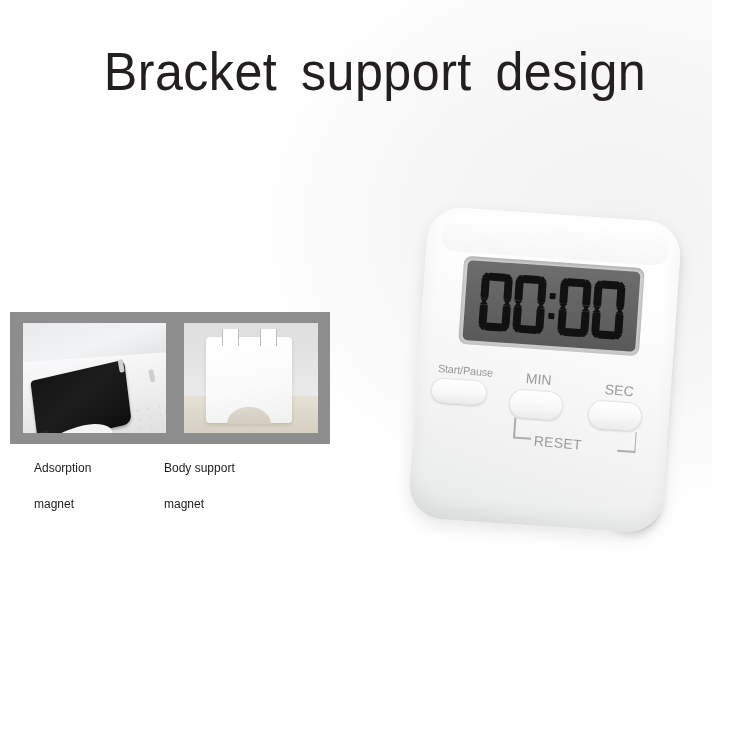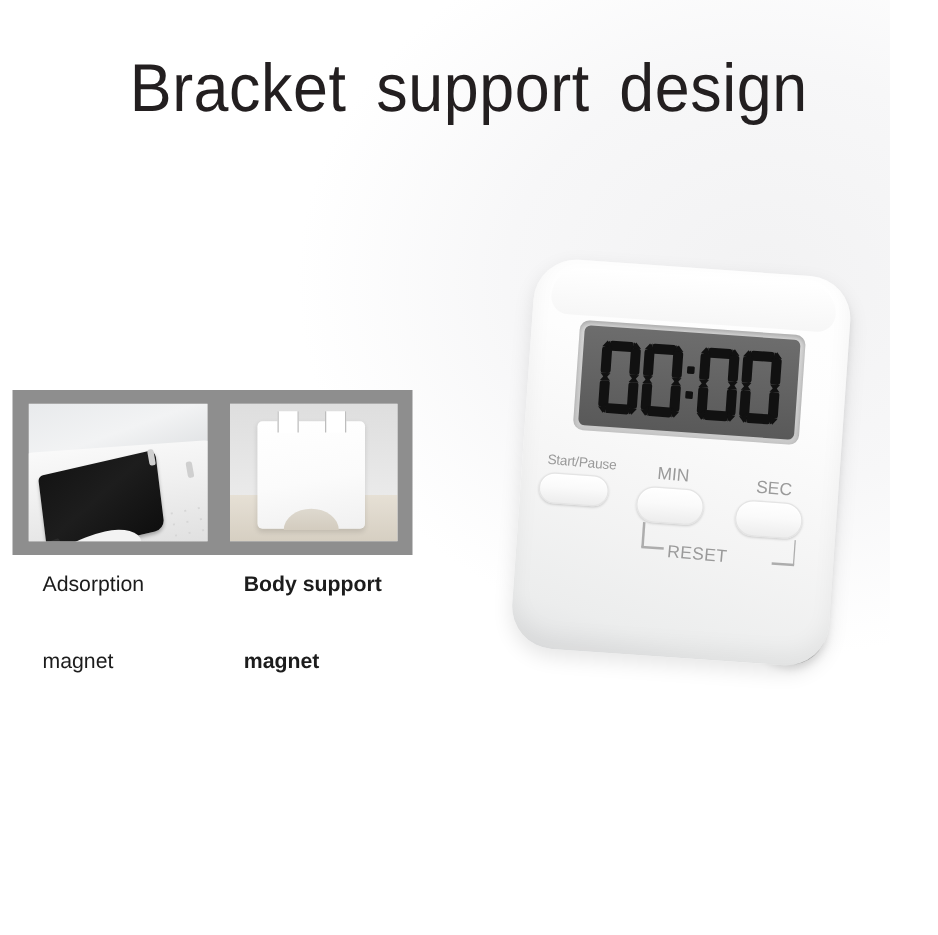--- a/index.html
+++ b/index.html
@@ -163,28 +163,28 @@
     border-left: 1px solid #bdbdbd;
     border-right: 1px solid #bdbdbd;
   }
   .bracket-tab.t1 { left: 16px; }
   .bracket-tab.t2 { left: 54px; }
 
   
   .caption {
     position: absolute;
     font-family: "Liberation Sans", sans-serif;
-    font-size: 17px;
+    font-size: 12px;
     color: #1c1c1c;
     line-height: 36px;
     white-space: nowrap;
   }
   #caption-left  { left: 34px;  top: 450px; }
-  #caption-right { left: 195px; top: 450px; font-weight: bold; }
-  .caption .line2 { display: block; margin-top: 25px; }
+  #caption-right { left: 164px; top: 450px; }
+  .caption .line2 { display: block; }
 
   
   #timer {
     position: absolute;
     left: 416px;
     top: 214px;
     width: 310px;
     height: 330px;
   }
   #timer-stand {

